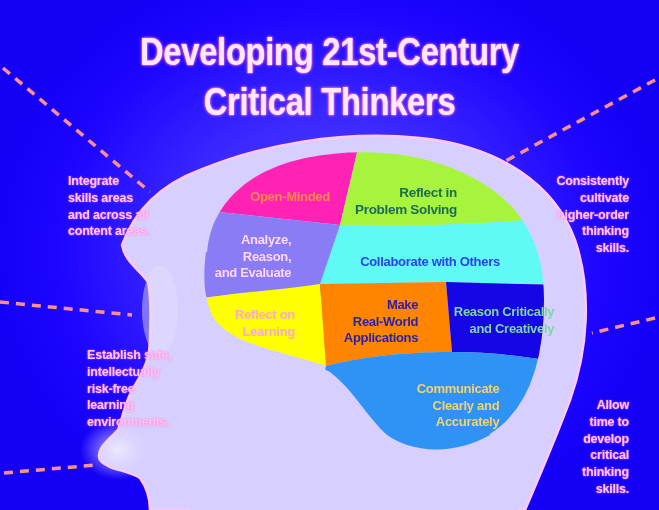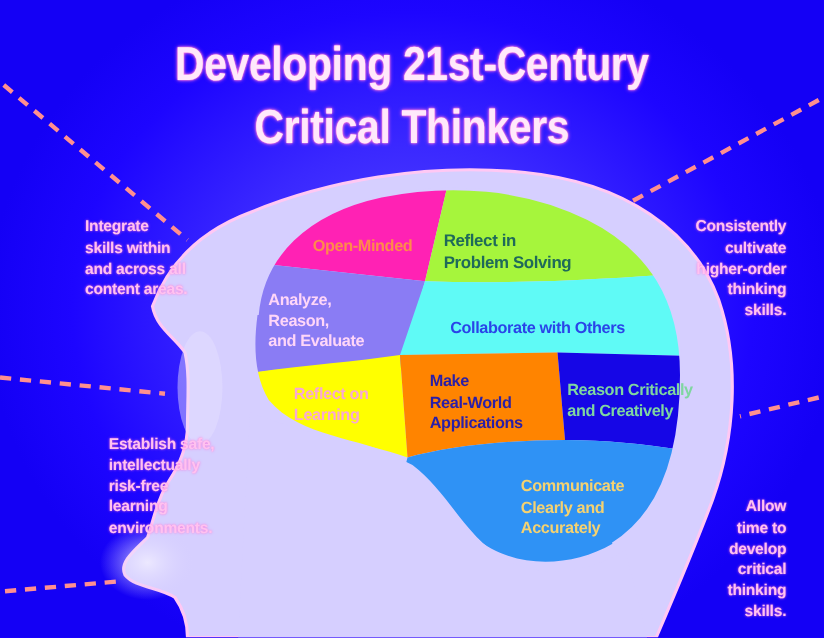--- a/index.html
+++ b/index.html
@@ -25,21 +25,21 @@
     .title.l2 { top: 80px; }
     .note {
       position: absolute; color: #ffc2f0; font-weight: bold;
       font-size: 12.5px; line-height: 16.8px;
       text-shadow: 0 0 2px #ff6fd8;
       letter-spacing: -0.2px;
       margin-left: 40px;
     }
     .note.right { text-align: right; }
     .region-label {
-      position: absolute; font-weight: bold; text-align: left;
+      position: absolute; font-weight: bold; text-align: right;
       font-size: 13px; line-height: 16.5px; letter-spacing: -0.3px;
       transform: translateX(-50%);
       white-space: nowrap;
     }
   </style>
 </head>
 <body>
 
 <div class="bg"></div>
 
@@ -93,21 +93,21 @@
   <path d="M200 330 C260 352 300 356 330 372 C360 395 372 430 405 448 C430 462 470 460 500 440 L520 520 L190 520 Z" fill="#d6cfff"></path>
 
   <path d="M206 252 C210 205 245 170 305 157 C360 146 420 150 470 175 C520 200 545 240 545 300 C545 360 530 410 490 435" fill="none" stroke="#d6cfff" stroke-width="2"></path>
 </svg>
 
 <div class="title l1">Developing 21st-Century</div>
 <div class="title l2">Critical Thinkers</div>
 
 <div class="note" style="left:28px; top:173px;">
   <div>Integrate</div>
-  <div>skills within</div>
+  <div>skills areas</div>
   <div>and across all</div>
   <div>content areas.</div>
 </div>
 
 <div class="note" style="left:47px; top:347px;">
   <div>Establish safe,</div>
   <div>intellectually</div>
   <div>risk-free</div>
   <div>learning</div>
   <div>environments.</div>

